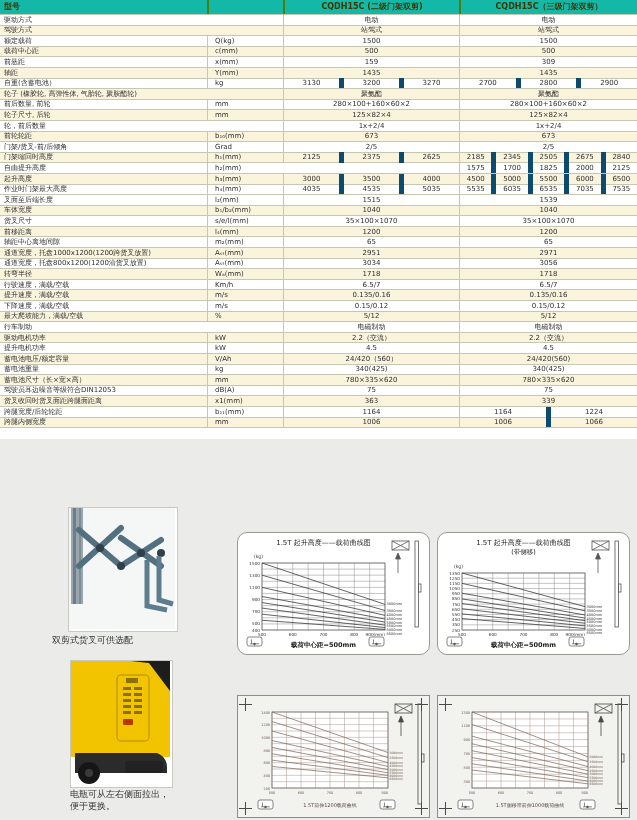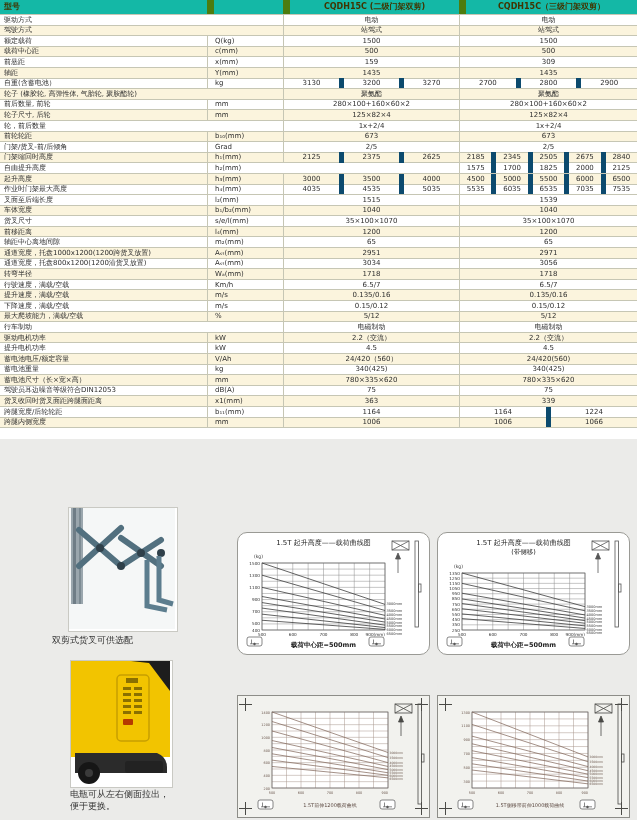--- a/index.html
+++ b/index.html
@@ -12,21 +12,21 @@
         font-size:7px;border-bottom:1px solid #c6c6b4;background:#ffffff;align-items:center;}
   .trow.alt{background:#fbf4dd;}
   .thead{display:flex;box-sizing:border-box;height:15px;line-height:14px;
          background:#14b8a6;font-size:8px;font-weight:bold;color:#413400;
          border-bottom:1px solid #c6c6b4;}
   .tc{box-sizing:border-box;overflow:hidden;white-space:nowrap;}
   .label{width:207px;padding-left:4px;}
   .unit{width:76px;border-left:1px solid #c6c6b4;padding-left:7px;}
   .ga{width:176px;border-left:1px solid #c6c6b4;display:flex;}
   .gb{flex:1;border-left:1px solid #c6c6b4;display:flex;}
-  .thead .unit,.thead .ga,.thead .gb{border-left:7px solid #4d7c0f;}
+  .thead .unit,.thead .ga,.thead .gb{border-left:2px solid #4d7c0f;}
   .thead .center{display:block;text-align:center;}
   .sub{flex:1;text-align:center;overflow:hidden;white-space:nowrap;}
   .sub.bl{border-left:5px solid #0c4a6e;}
 
   
   #bottom{position:absolute;left:0;top:439px;width:637px;height:381px;background:#ebebe9;}
 
   .photo-frame{position:absolute;background:#ffffff;border:1px solid #c9c9c3;}
   #photo1{left:68px;top:68px;width:108px;height:123px;}
   #photo2{left:70px;top:221px;width:101px;height:126px;}

